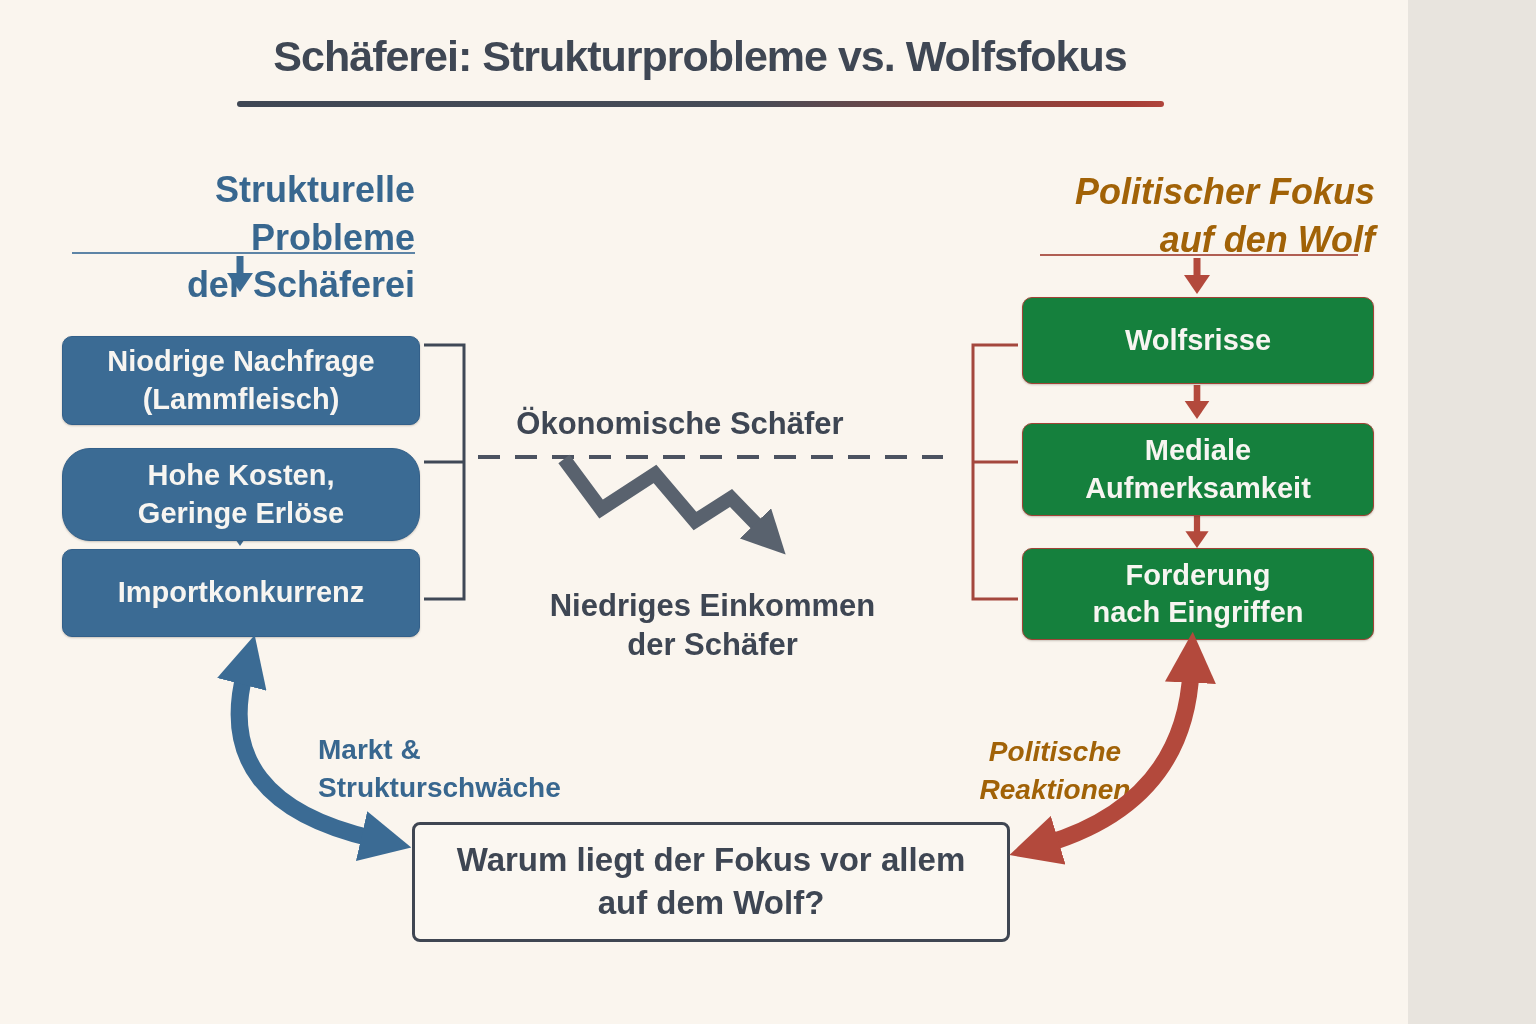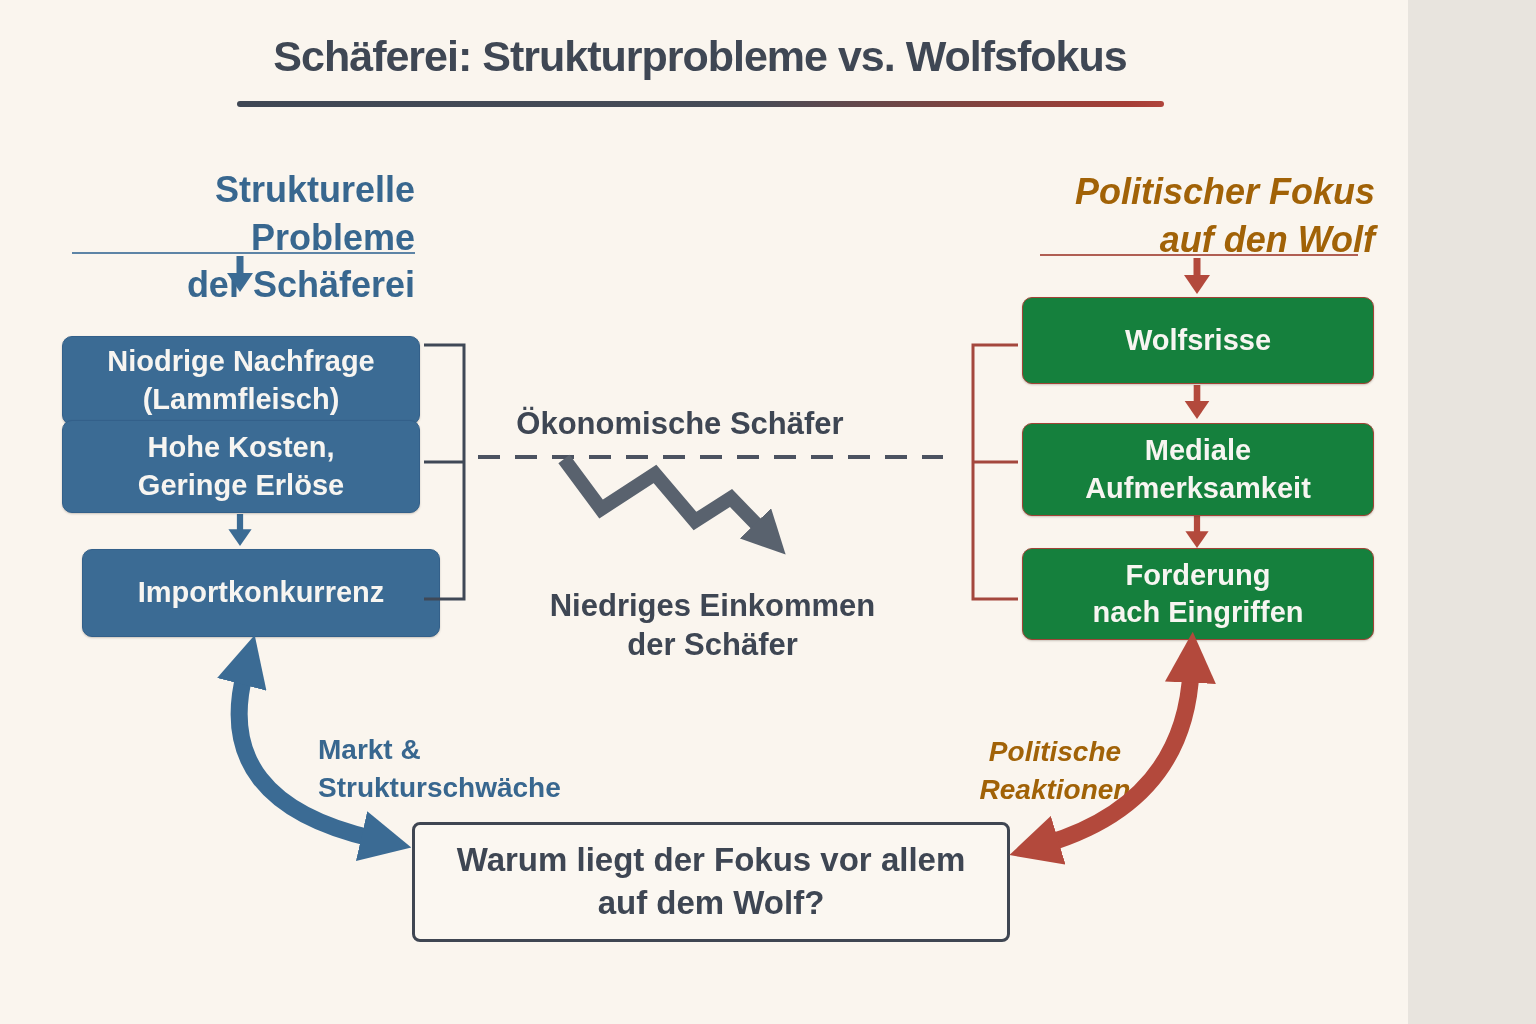--- a/index.html
+++ b/index.html
@@ -109,25 +109,25 @@
   </svg>
   <svg class="abs sarrow" style="left:1182px;top:516px;" width="30" height="33" viewBox="0 0 30 37">
     <path d="M15 0 V19" stroke="#b3493c" stroke-width="7"></path>
     <path d="M2 17 H28 L15 36 Z" fill="#b3493c"></path>
   </svg>
 
   <div class="abs box blue" style="left:62px;top:295px;height:87px;margin-top:41px;">
     <span class="pre">Niodrige Nachfrage
 (Lammfleisch)</span>
   </div>
-  <div class="abs box blue" style="left:62px;top:420px;height:91px;">
+  <div class="abs box blue" style="left:62px;top:448px;height:91px;border-radius:28px;">
     <span class="pre">Hohe Kosten,
 Geringe Erlöse</span>
   </div>
-  <div class="abs box blue" style="left:62px;top:549px;height:86px;margin-left:20px;">
+  <div class="abs box blue" style="left:62px;top:549px;height:86px;">
     <span class="pre">Importkonkurrenz</span>
   </div>
 
   <div class="abs box red" style="left:1022px;top:297px;height:85px;">
     <span class="pre">Wolfsrisse</span>
   </div>
   <div class="abs box red" style="left:1022px;top:423px;height:91px;align-items:center;">
     <span class="pre">Mediale
 Aufmerksamkeit</span>
   </div>

